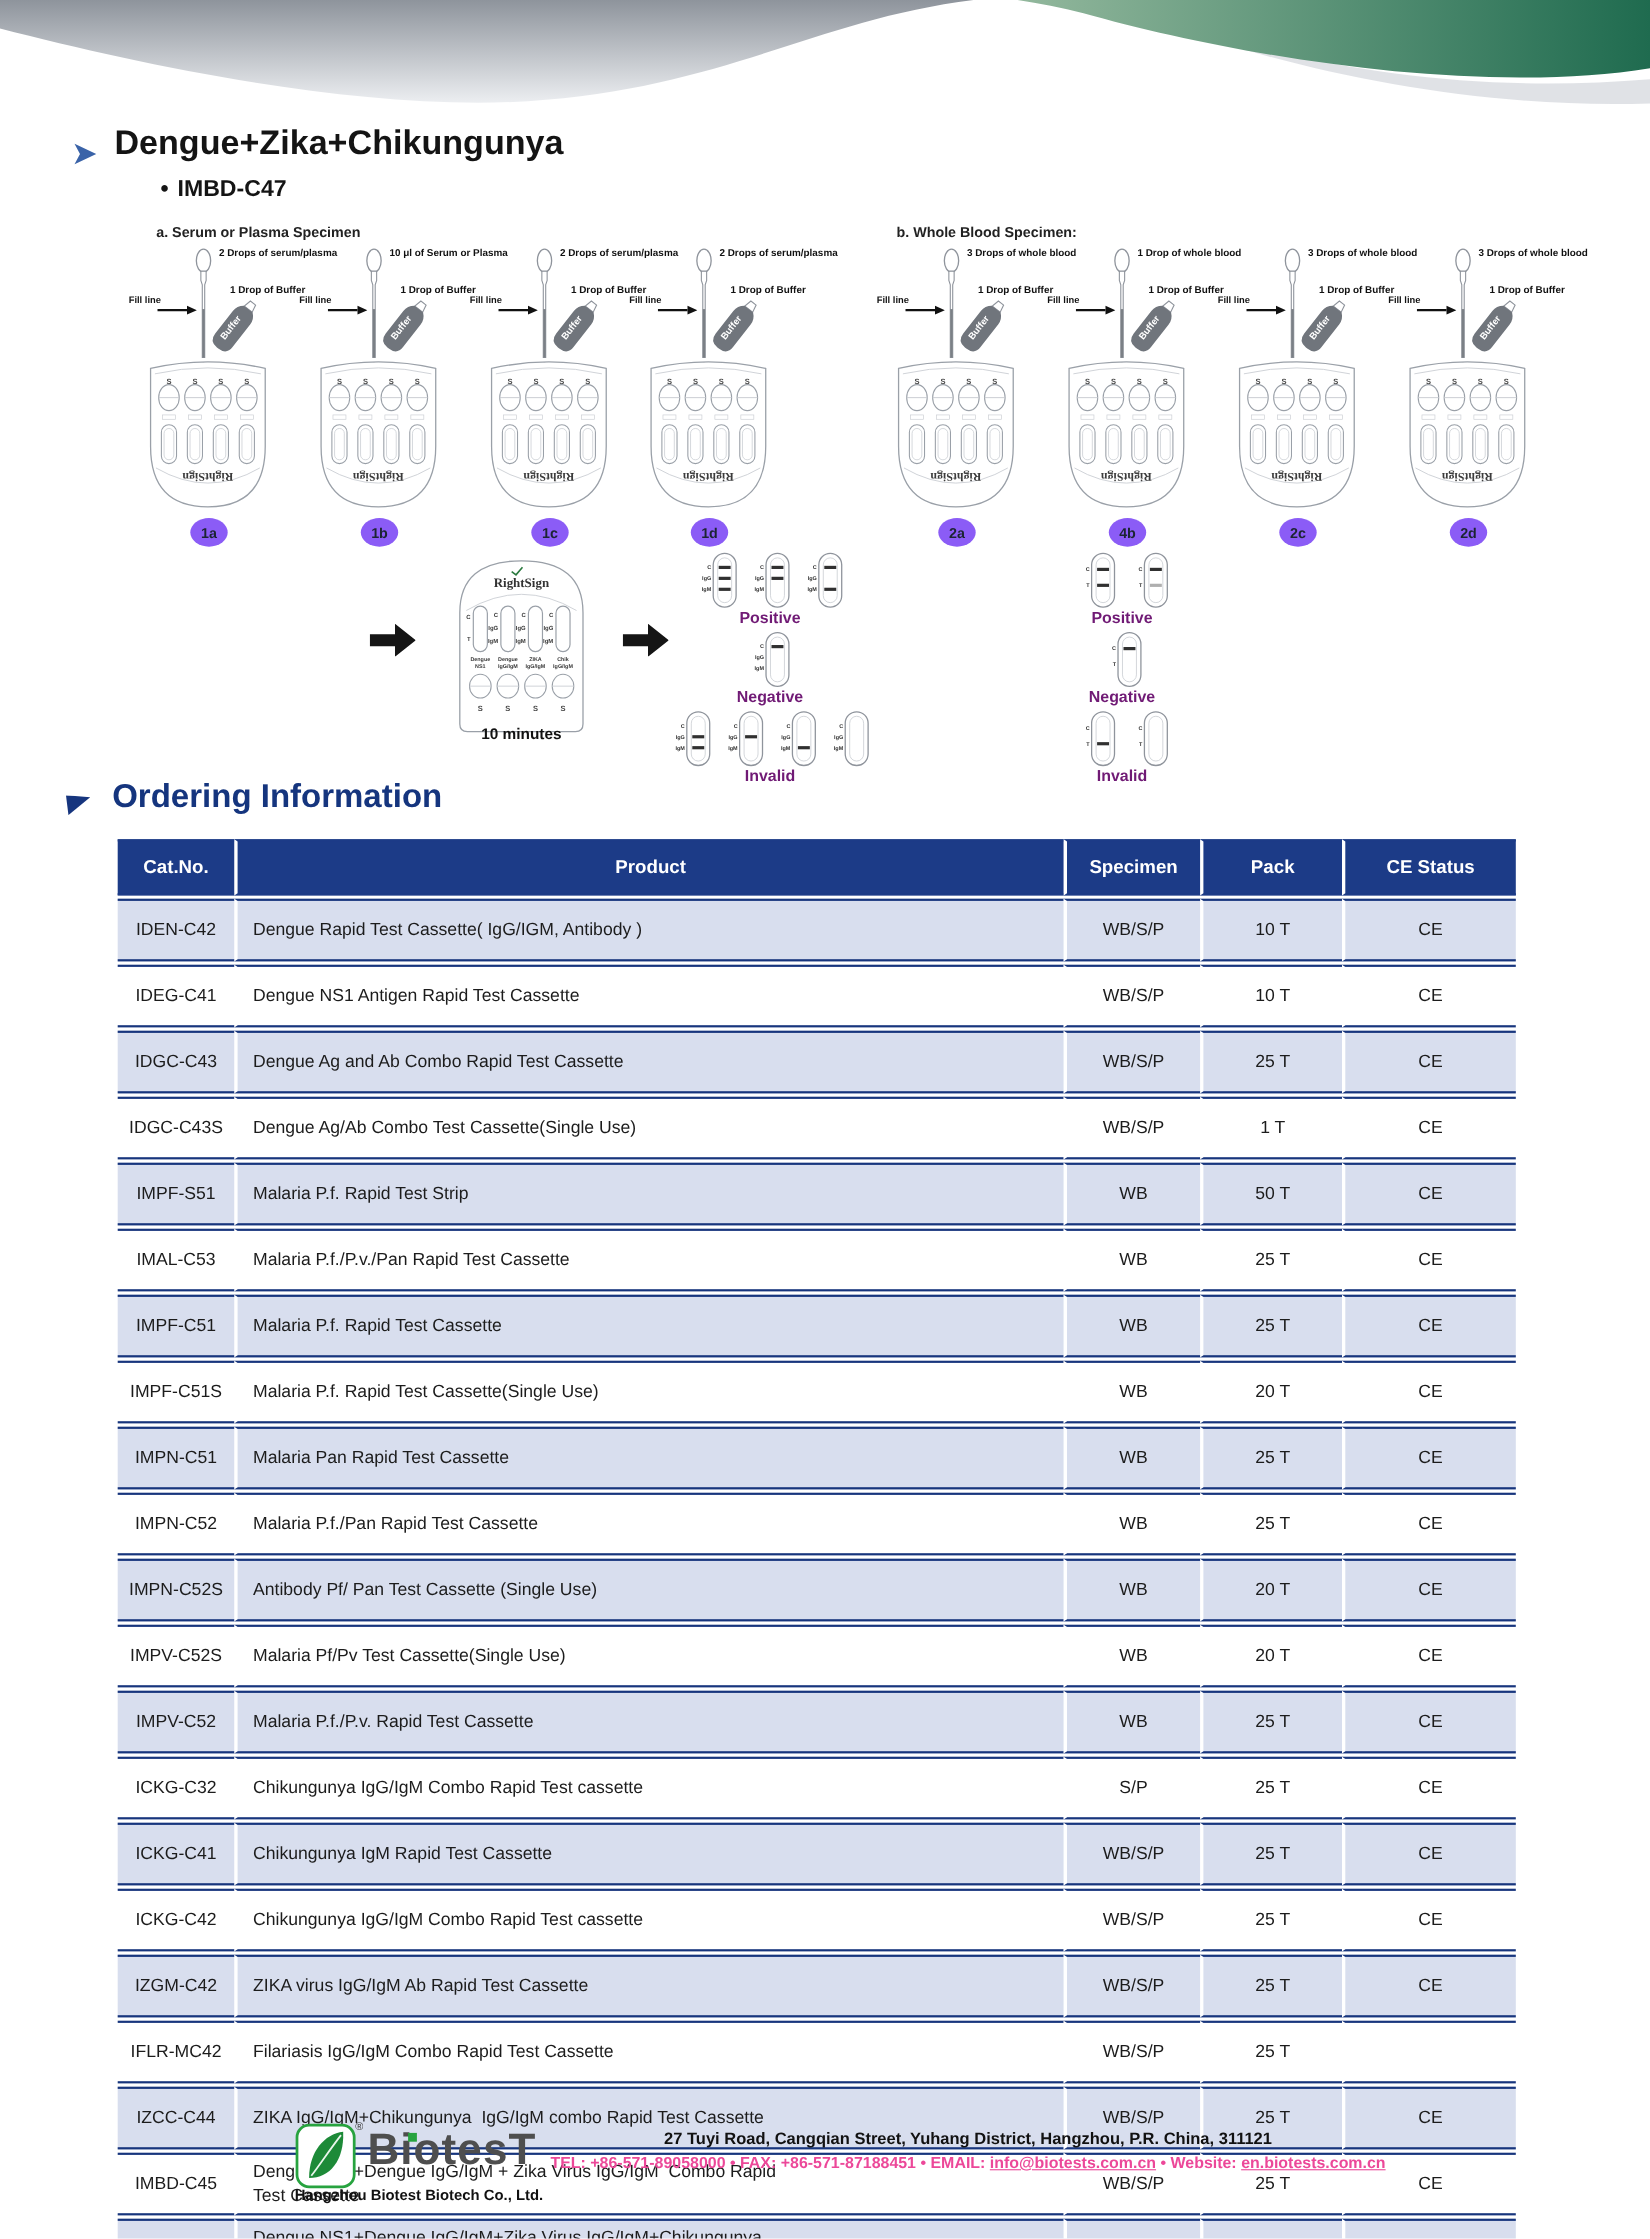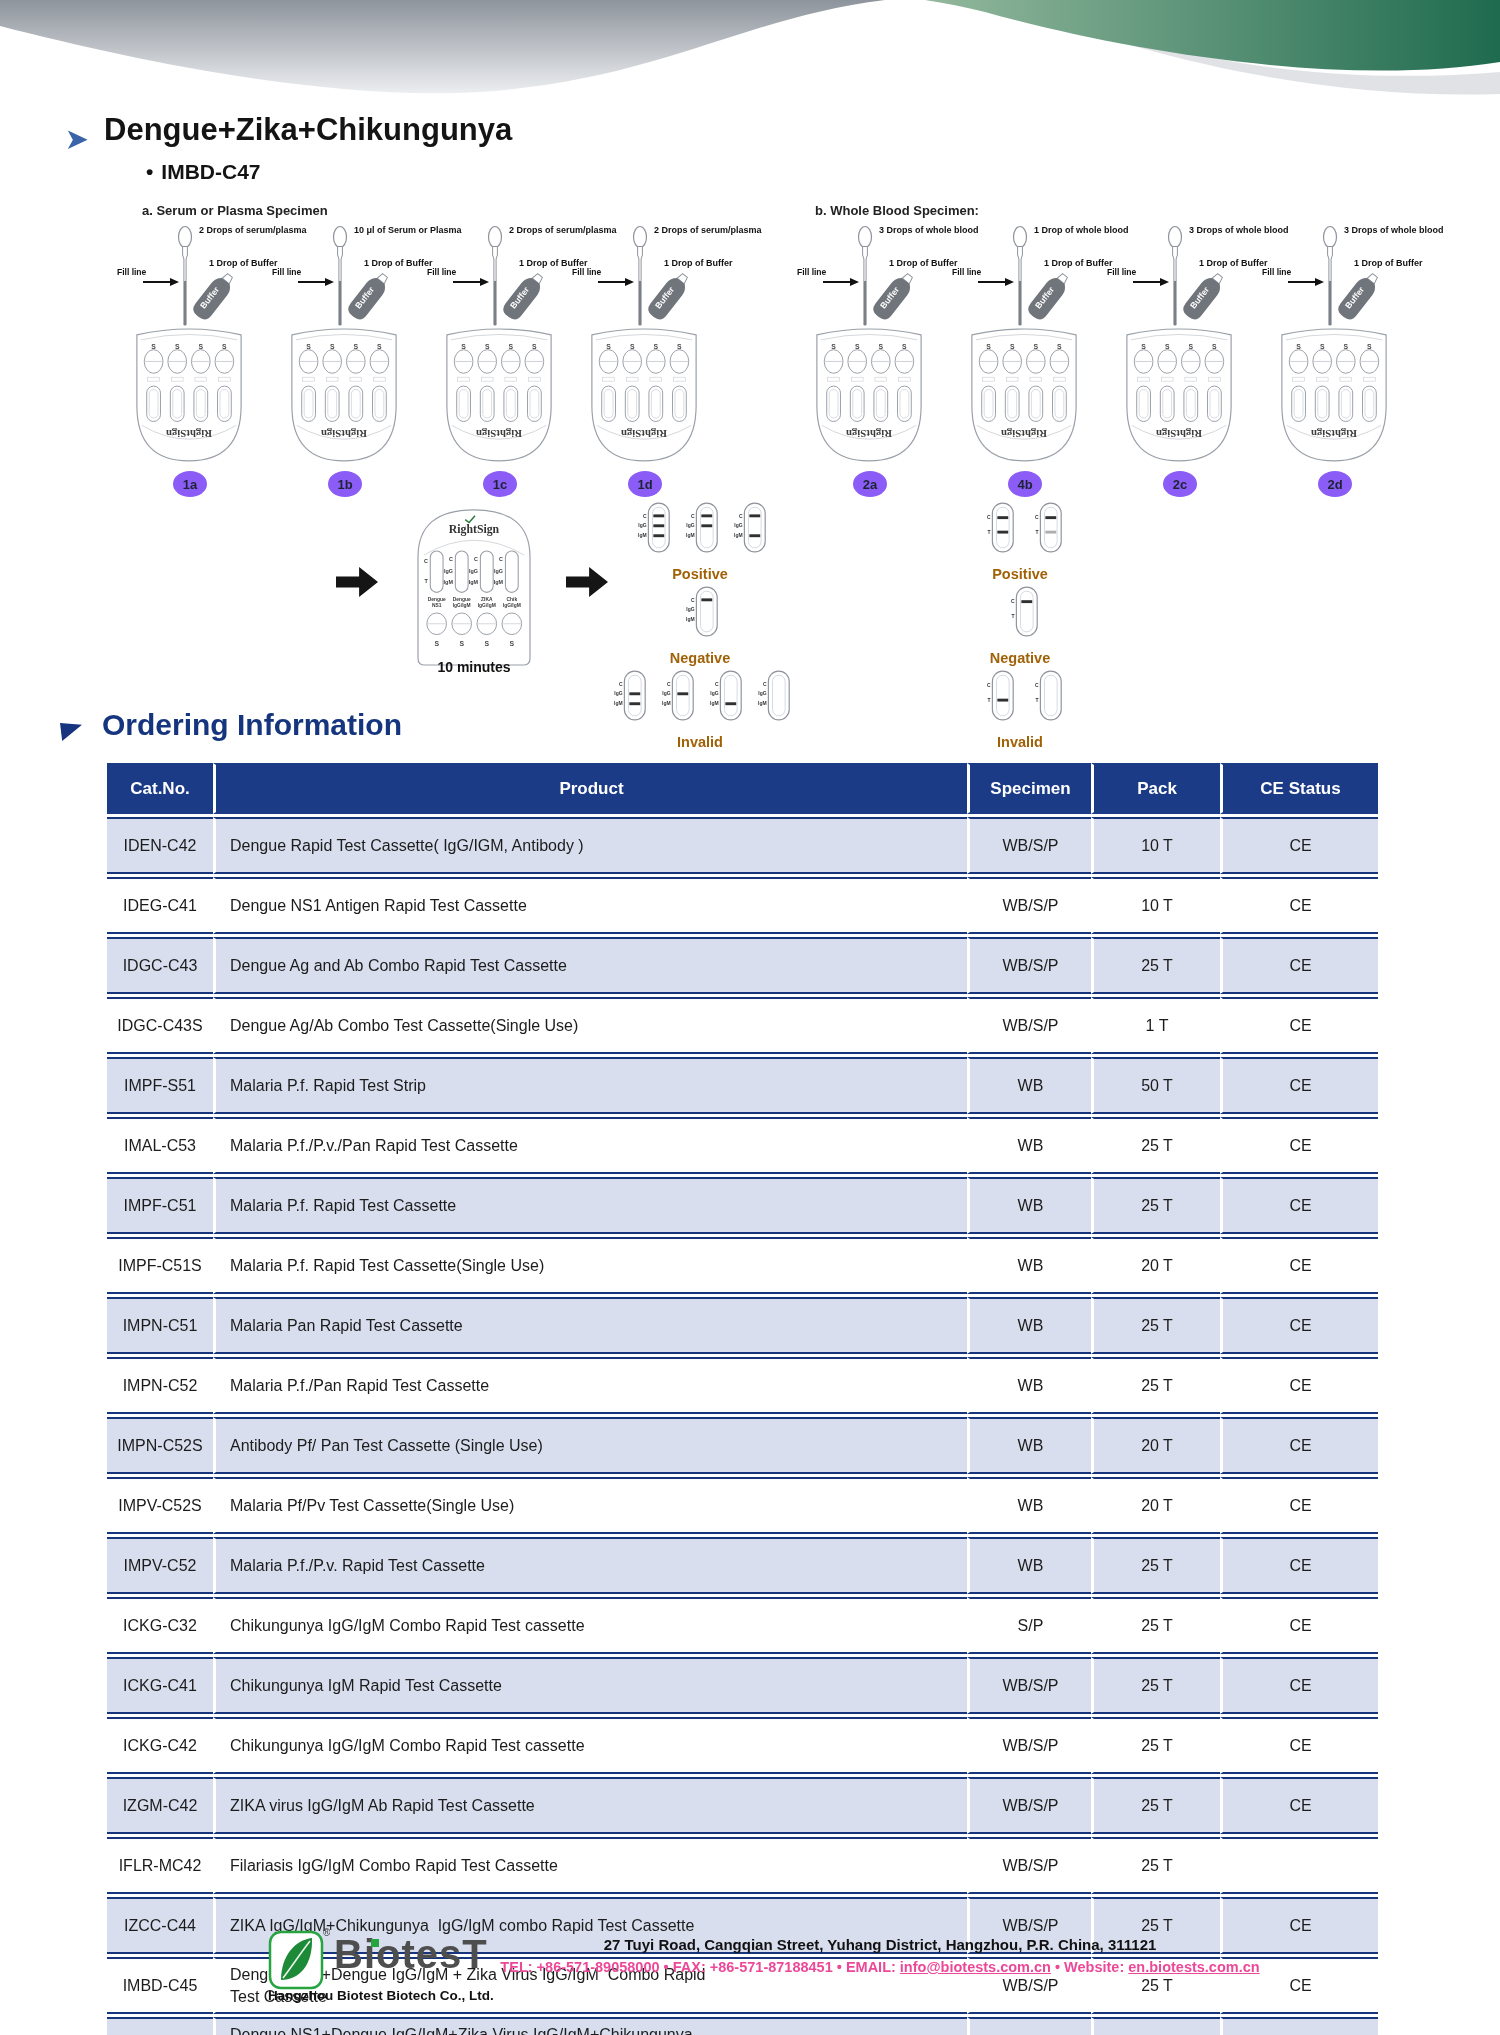--- a/index.html
+++ b/index.html
@@ -31,21 +31,21 @@
   .step-badge{position:absolute;left:50%;top:246px;transform:translateX(-50%);
       width:34px;height:26px;border-radius:50%;background:#8b5cf6;display:flex;
       align-items:center;justify-content:center;font-size:13px;font-weight:bold;color:#1c2433;}
   .flow-arrow{position:absolute;width:42px;height:30px;background:#151515;
       clip-path:polygon(0 32%,55% 32%,55% 0,100% 50%,55% 100%,55% 68%,0 68%);}
   #arrow1{left:336px;top:372px;} #arrow2{left:566px;top:372px;}
   .minutes{left:410px;top:464px;width:128px;text-align:center;font-size:14px;font-weight:bold;}
   .res-group{position:absolute;top:306px;transform:translateX(-50%);
       display:flex;flex-direction:column;align-items:center;}
   .strip-row{display:flex;gap:10px;}
-  .res-label{font-weight:bold;font-size:14.5px;margin:12px 0 3px;color:#a16207;}
+  .res-label{font-weight:bold;font-size:14.5px;margin:0 0 3px;color:#701a75;}
 
   
   .order-flag{left:60px;top:723px;width:22px;height:18px;background:#16357e;
       clip-path:polygon(0 0,100% 10%,10% 100%);}
   .order-heading{left:102px;top:708px;font-size:30px;font-weight:bold;color:#15357e;margin:0;}
 
   
   .order-table{position:absolute;left:107px;top:760px;width:1271px;
       border-collapse:separate;border-spacing:0 3px;table-layout:fixed;}
   .order-table th{background:#1c3b87;color:#fff;font-size:17px;font-weight:bold;height:47px;

